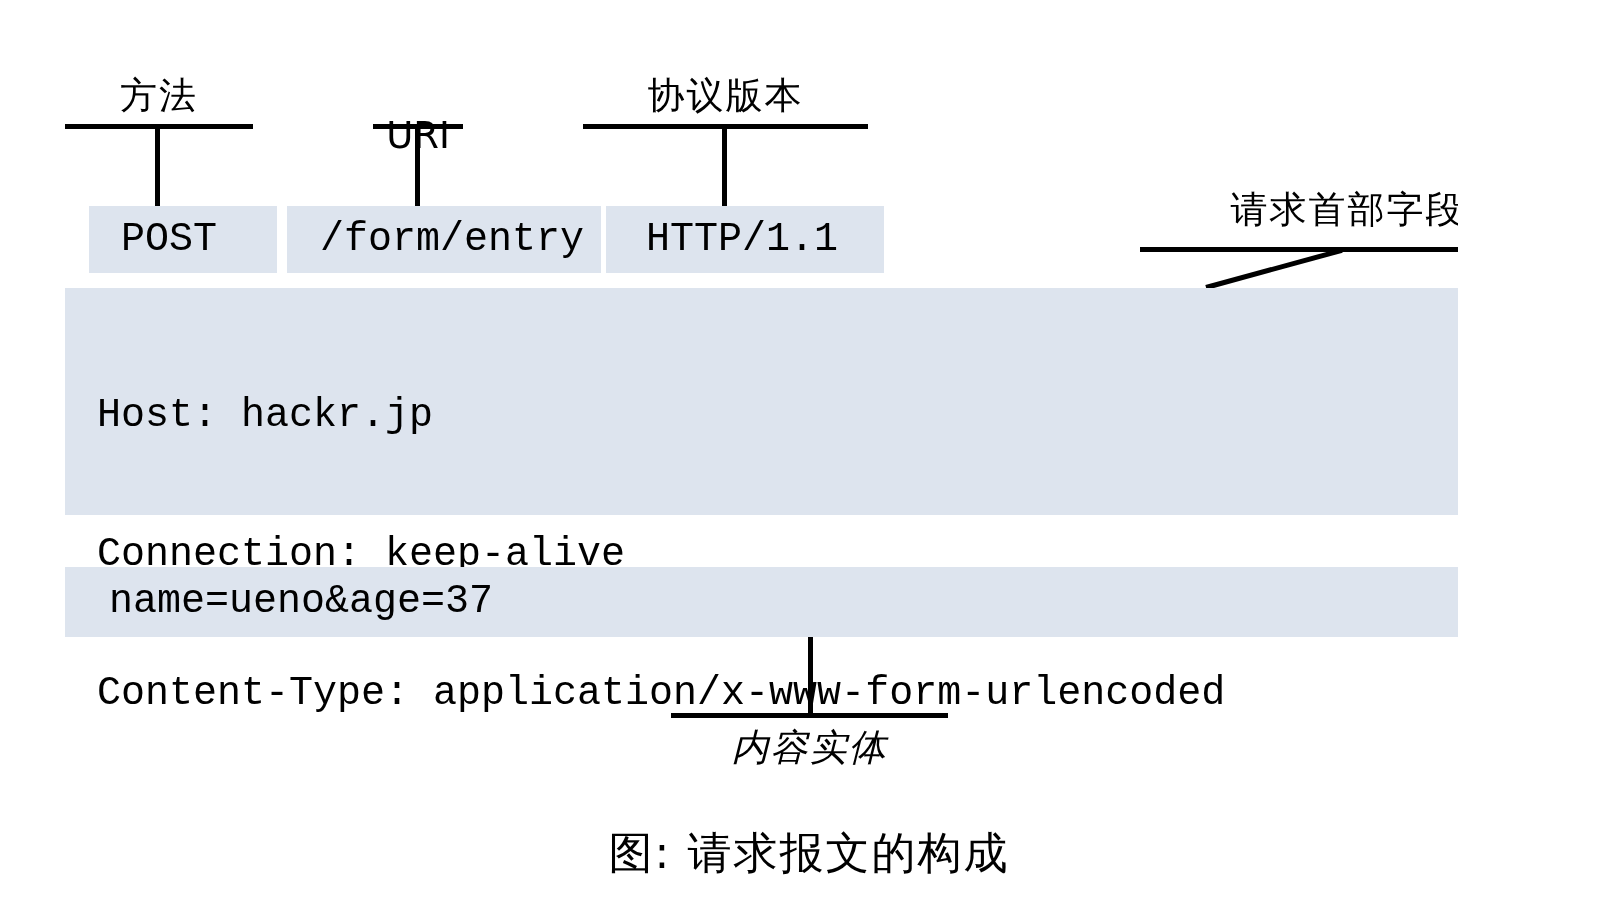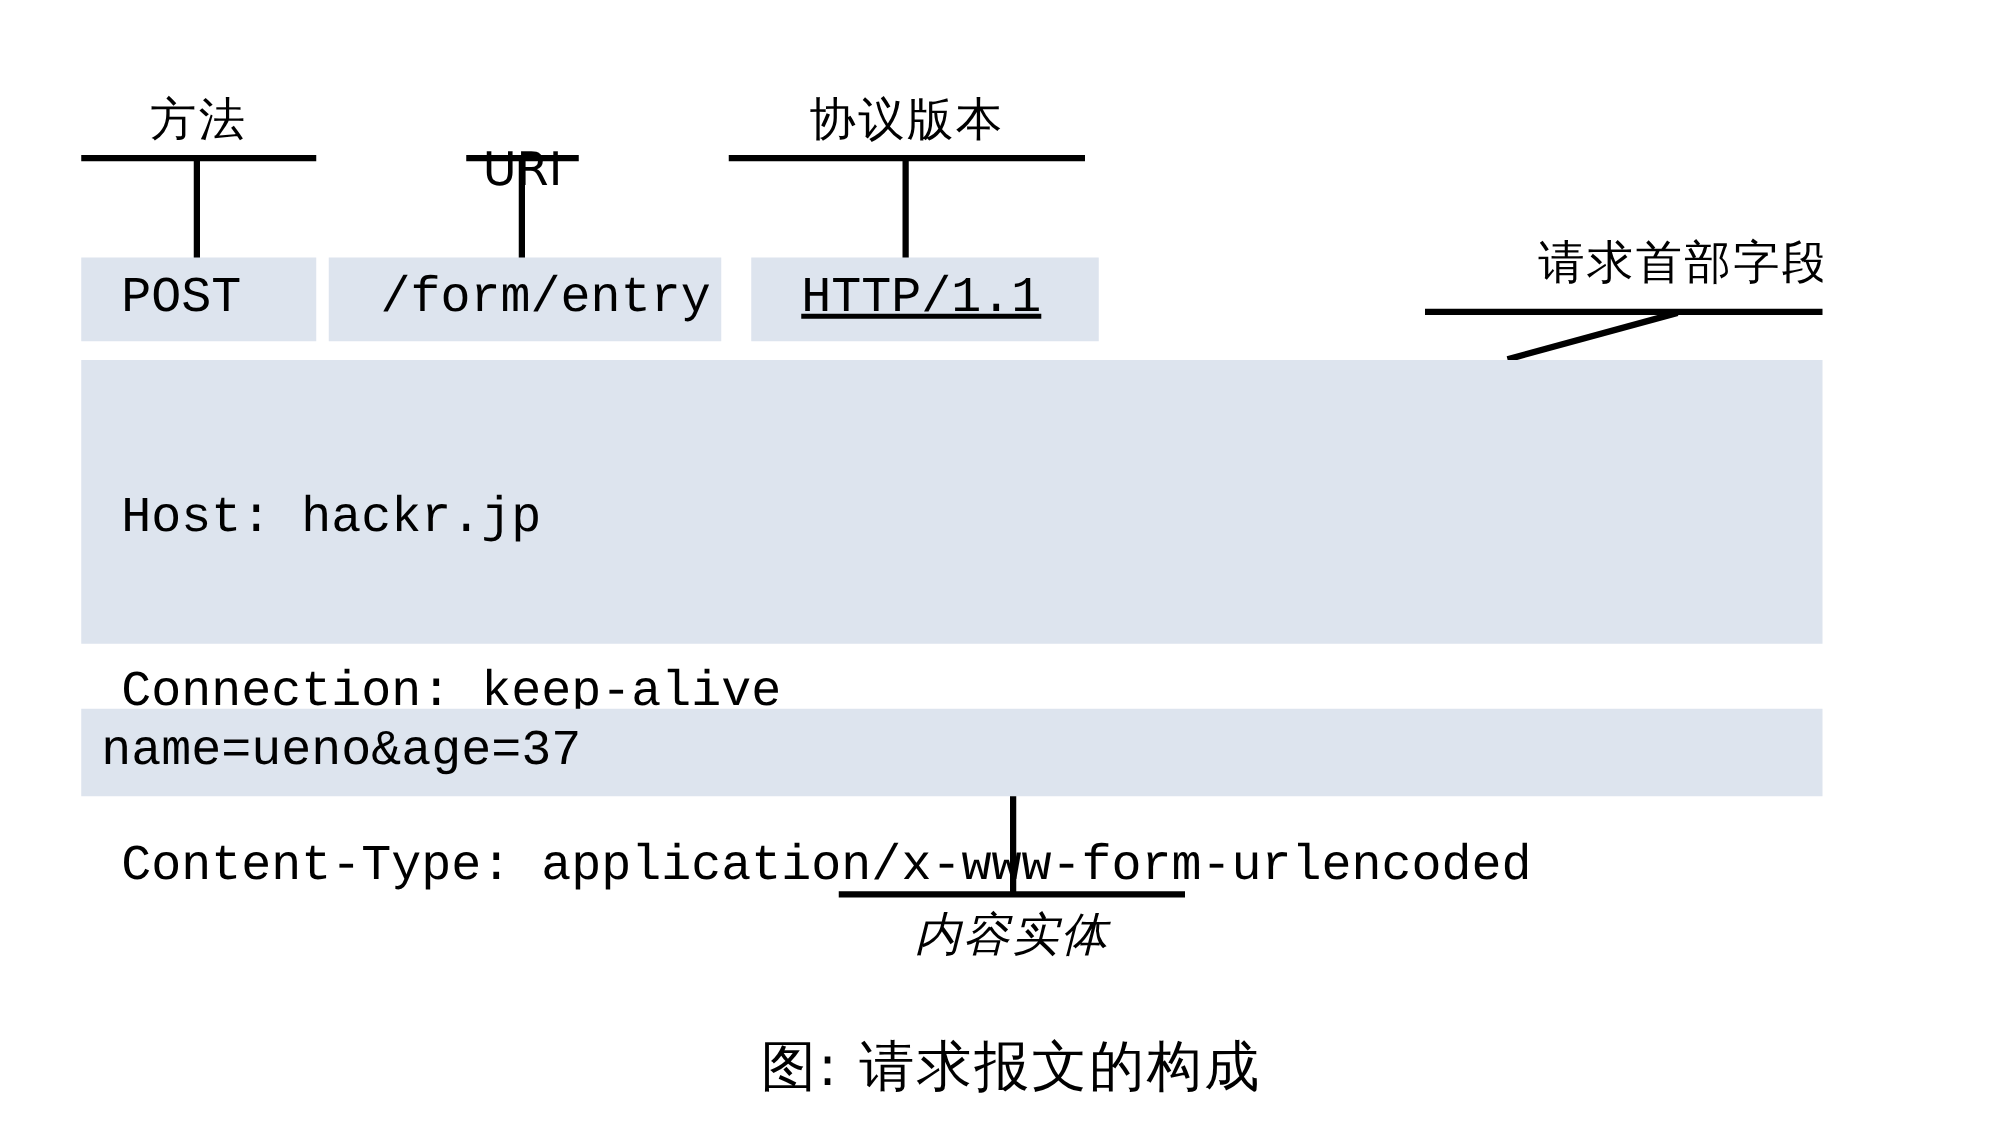--- a/index.html
+++ b/index.html
@@ -42,38 +42,39 @@
     background: var(--box-fill, #dde4ee);
     font-family: "Liberation Mono", "DejaVu Sans Mono", monospace;
     font-size: 40px;
     white-space: pre;
     box-sizing: border-box;
   }
   .reqline-box {
     top: 206px;
     height: 67px;
     line-height: 67px;
+    margin-left: 24px;
   }
   .headers-box {
     left: 65px;
     top: 288px;
     width: 1488px;
     height: 227px;
     padding: 13px 0 0 32px;
   }
   .headers-box .hdr-line {
     line-height: 49px;
   }
   .body-box {
     left: 65px;
     top: 567px;
     width: 1488px;
     height: 70px;
     line-height: 70px;
-    padding-left: 16px;
+    padding-left: 44px;
   }
 
   .caption {
     position: absolute;
     left: 65px;
     top: 824px;
     width: 1488px;
     text-align: center;
     font-size: 44px;
     font-weight: normal;
@@ -92,22 +93,22 @@
 
   <div class="callout" style="left:373px; top:74px; width:90px; letter-spacing:0;margin-top:40px;">URI</div>
   <div class="hline" style="left:373px; top:124px; width:90px;"></div>
   <div class="vline" style="left:415px; top:124px; height:83px;"></div>
 
   <div class="callout" style="left:583px; top:74px; width:285px;">协议版本</div>
   <div class="hline" style="left:583px; top:124px; width:285px;"></div>
   <div class="vline" style="left:722px; top:124px; height:83px;"></div>
 
   <div class="databox reqline-box" style="left:65px; width:188px; padding-left:32px;">POST</div>
-  <div class="databox reqline-box" style="left:263px; width:314px; padding-left:33px;text-align:center;">/form/entry</div>
-  <div class="databox reqline-box" style="left:601px; width:278px; padding-left:40px;text-decoration:underline;">HTTP/1.1</div>
+  <div class="databox reqline-box" style="left:263px; width:314px; padding-left:33px;">/form/entry</div>
+  <div class="databox reqline-box" style="left:582px; width:278px; padding-left:40px;">HTTP/1.1</div>
 
   <div class="callout" style="left:1140px; top:188px; width:415px;">请求首部字段</div>
   <div class="hline" style="left:1140px; top:247px; width:417px;"></div>
   <div class="dline" style="left:1206px; top:285px; width:141px; transform:rotate(-15.3deg);"></div>
 
   <div class="databox headers-box">
     <div class="hdr-line">Host: hackr.jp</div>
     <div class="hdr-line">Connection: keep-alive</div>
     <div class="hdr-line">Content-Type: application/x-www-form-urlencoded</div>
   </div>

